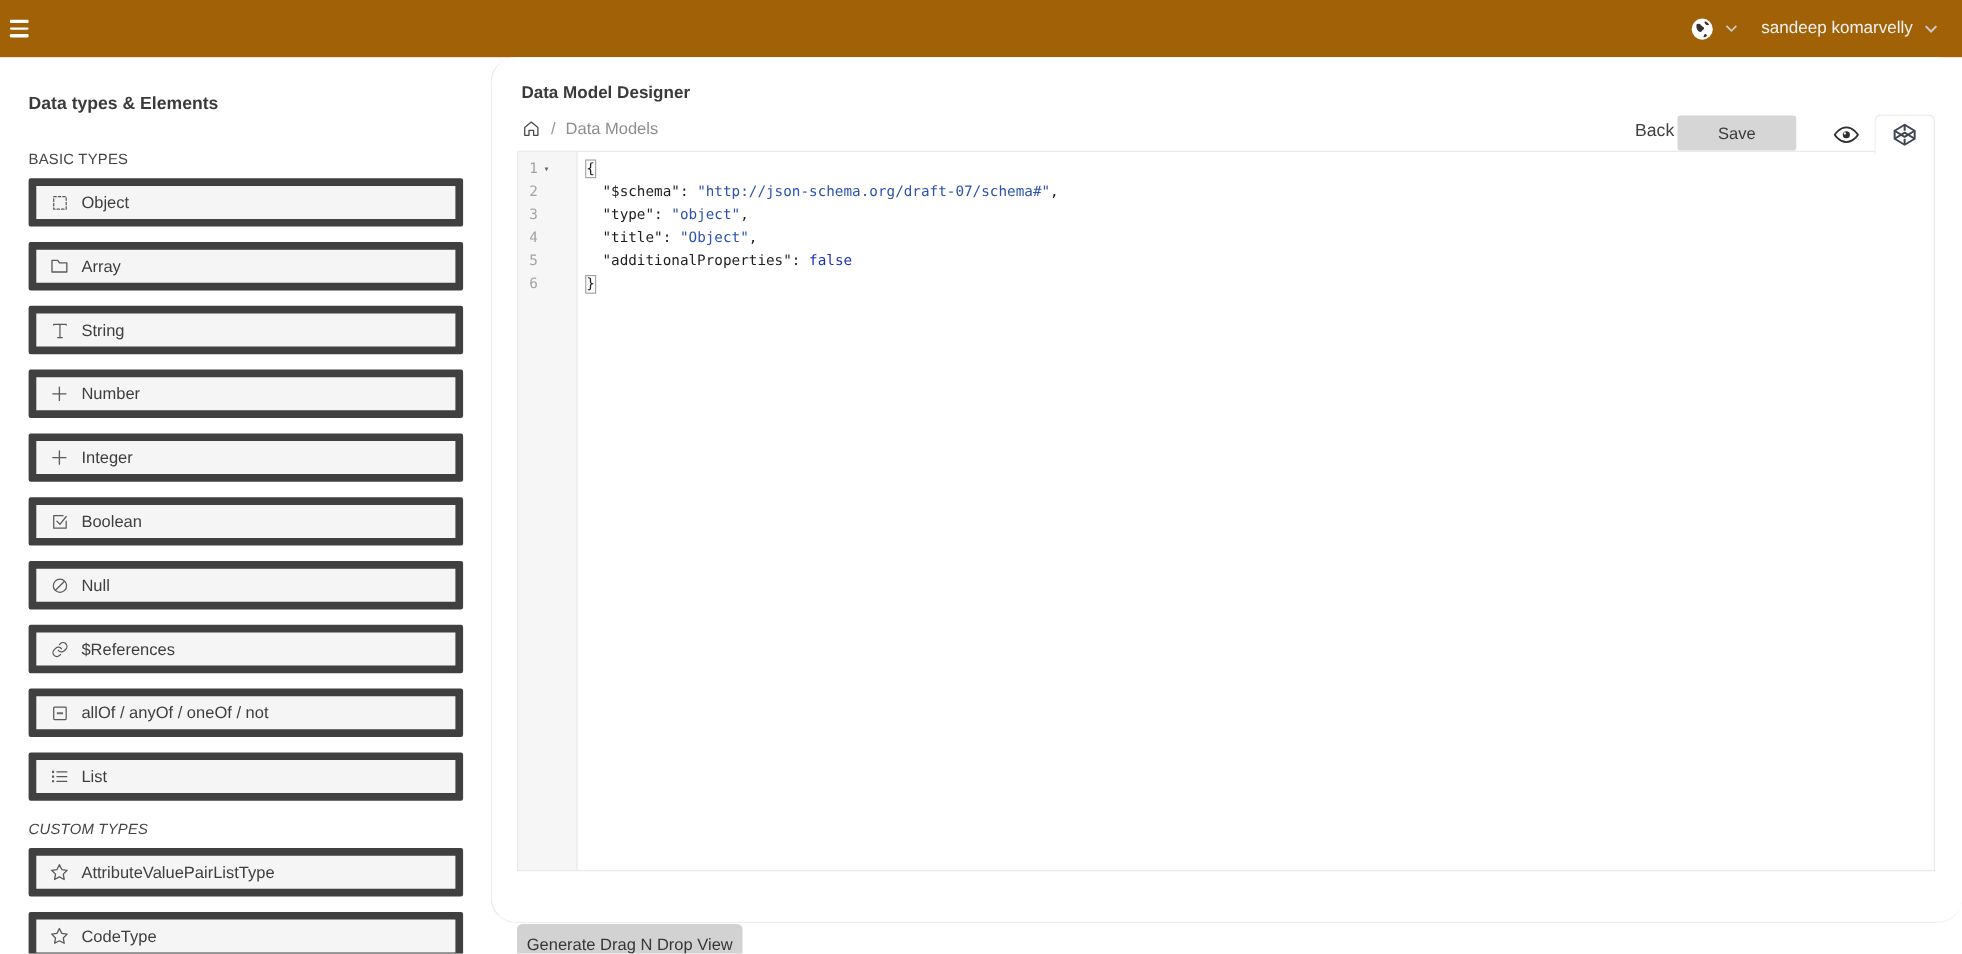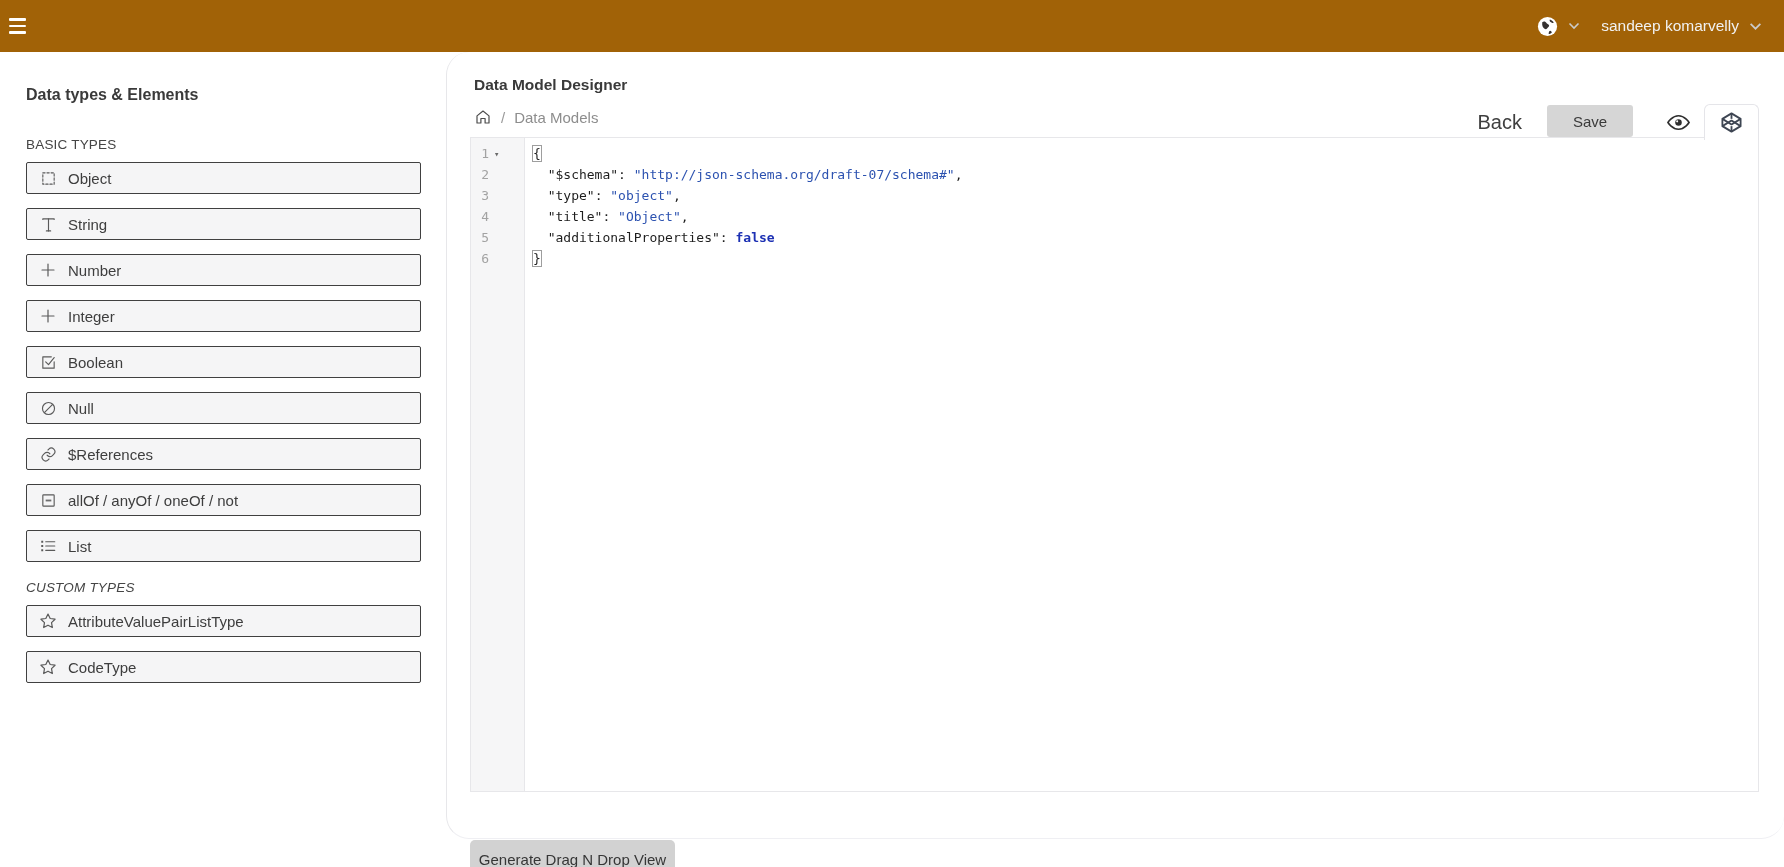--- a/index.html
+++ b/index.html
@@ -21,42 +21,42 @@
   .globe-wrap { display:flex; align-items:center; gap:9px; cursor:pointer; background:none; border:none; }
   .username-wrap { display:flex; align-items:center; gap:10px; margin-left:12px; cursor:pointer; background:none; border:none; }
   .username { color:#f1f1f1; font-size:15.5px; }
   .chev { stroke:#cbcbcb; fill:none; stroke-width:1.6; }
 
   
   .sidebar { position:absolute; left:0; top:60px; width:446px; bottom:0; background:#fff; padding:26px 25px 0 26px; }
   .sb-title { font-size:16px; font-weight:bold; color:#3a3a3a; margin-bottom:33px; }
   .sb-section-label { font-size:13.5px; color:#454545; letter-spacing:.2px; margin-bottom:10px; }
   .titem {
-    width:395px; height:32px; margin-bottom:14px; background:#f5f5f6;
-    border:1px solid #404040; border-radius:2px; display:flex; align-items:center;
+    width:395px; height:44px; margin-bottom:14px; background:#f5f5f6;
+    border:7px solid #404040; border-radius:2px; display:flex; align-items:center;
     padding:0 12px; gap:11px; cursor:grab;
   }
   .titem .ticon { width:18px; height:18px; flex:0 0 18px; display:flex; align-items:center; justify-content:center; }
   .titem .tlabel { font-size:15px; color:#3e3e3e; }
   .icon-stroke { stroke:#5a5a5a; fill:none; stroke-width:1.6; stroke-linecap:round; stroke-linejoin:round; }
 
   
   .main {
     position:absolute; left:446px; top:52px; right:0; height:787px;
     border-left:1px solid #e7e7ea; border-bottom:1px solid #efeff3;
     border-bottom-left-radius:9px; background:#fff;border-radius:23px;
   }
   .page-title { position:absolute; left:27px; top:24px; font-size:15.5px; font-weight:bold; color:#3a3a3a; }
   .breadcrumb { position:absolute; left:27px; top:56px; display:flex; align-items:center; gap:9px; font-size:15px; color:#8d8d8d; }
   .crumb-sep { color:#9a9a9a; }
   .home-btn { background:none; border:none; cursor:pointer; display:flex; align-items:center; }
 
   .back-btn { position:absolute; top:59px; right:262px; background:none; border:none;
-    font-size:20px; color:#3f3f3f; cursor:pointer; font-family:inherit; }
-  .save-btn { position:absolute; top:53px; right:151px; width:86px; height:32px;
+    font-size:16px; color:#3f3f3f; cursor:pointer; font-family:inherit; }
+  .save-btn { position:absolute; top:53px; right:151px; width:108px; height:32px;
     background:#d6d6d6; border:none; border-radius:3px; font-size:15px; color:#3a3a3a;
     cursor:pointer; font-family:inherit; }
   .eye-btn { position:absolute; top:60px; right:92px; background:none; border:none; cursor:pointer; padding:2px; }
   .designer-tab {
     position:absolute; top:52px; right:25px; width:55px; height:36px; background:#fff;
     border:1px solid #e5e5e9; border-bottom:none; border-radius:6px 6px 0 0;
     display:flex; align-items:center; justify-content:center; cursor:pointer; z-index:2;
   }
 
   
@@ -68,21 +68,21 @@
     width:54px; background:#f6f6f7; border-right:1px solid #e7e7ea;
     padding-top:5px; font-family:"DejaVu Sans Mono", monospace; font-size:13px; color:#a3a3a3;
   }
   .gutter-row { height:21px; display:flex; align-items:center; padding-left:5px; }
   .gutter-row .num { width:13px; text-align:right; }
   .fold { margin-left:5px; color:#6a6a6a; font-size:9px; cursor:pointer; }
   .code { flex:1; padding:5px 0 0 7px; font-family:"DejaVu Sans Mono", monospace; font-size:13px; line-height:21px; }
   .codeline { height:21px; white-space:pre; }
   .tk { color:#1e1e1e; }  
   .ts { color:#2c52b0; }  
-  .tb { color:#1d31b4; font-weight:bold; } 
+  .tb { color:#1d31b4; font-weight:normal; } 
   .tbox { border:1px solid #9e9e9e; }
 
   .generate-btn {
     position:absolute; left:23px; top:750px; width:205px; height:38px;
     background:#d2d2d2; border:none; border-radius:5px; font-size:15px; color:#363636;
     cursor:pointer; font-family:inherit;margin-top:38px;
   }
 </style>
 </head>
 <body>
@@ -125,20 +125,28 @@
 
     <div class="titem">
       <span class="ticon">
         <svg width="17" height="17" viewBox="0 0 24 24">
             <rect class="icon-stroke" x="4" y="4" width="16" height="16" stroke-dasharray="3.2 2.6"></rect>
           </svg>
       </span>
       <span class="tlabel">Object</span>
     </div>
 
+    <div class="titem">
+      <span class="ticon">
+        <svg width="18" height="18" viewBox="0 0 24 24">
+            <path class="icon-stroke" d="M21 19H3V5h7l2 3h9v11z"></path>
+          </svg>
+      </span>
+      <span class="tlabel">Array</span>
+    </div>
 
     <div class="titem">
       <span class="ticon">
         <svg width="17" height="17" viewBox="0 0 24 24">
           <path class="icon-stroke" d="M4 5v-1h16v1"></path>
             <path class="icon-stroke" d="M12 4v17"></path>
             <path class="icon-stroke" d="M9 21h6"></path>
         </svg>
       </span>
       <span class="tlabel">String</span>

